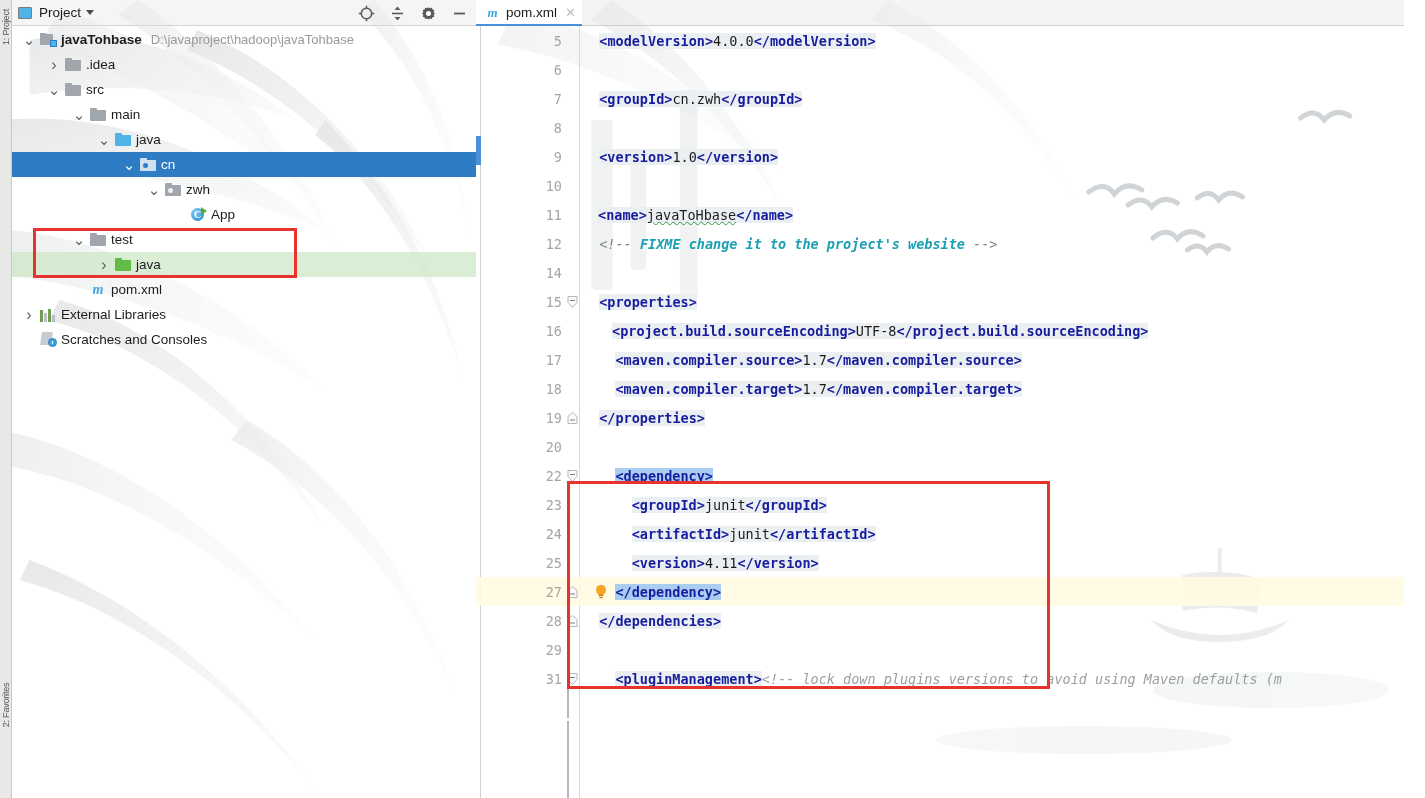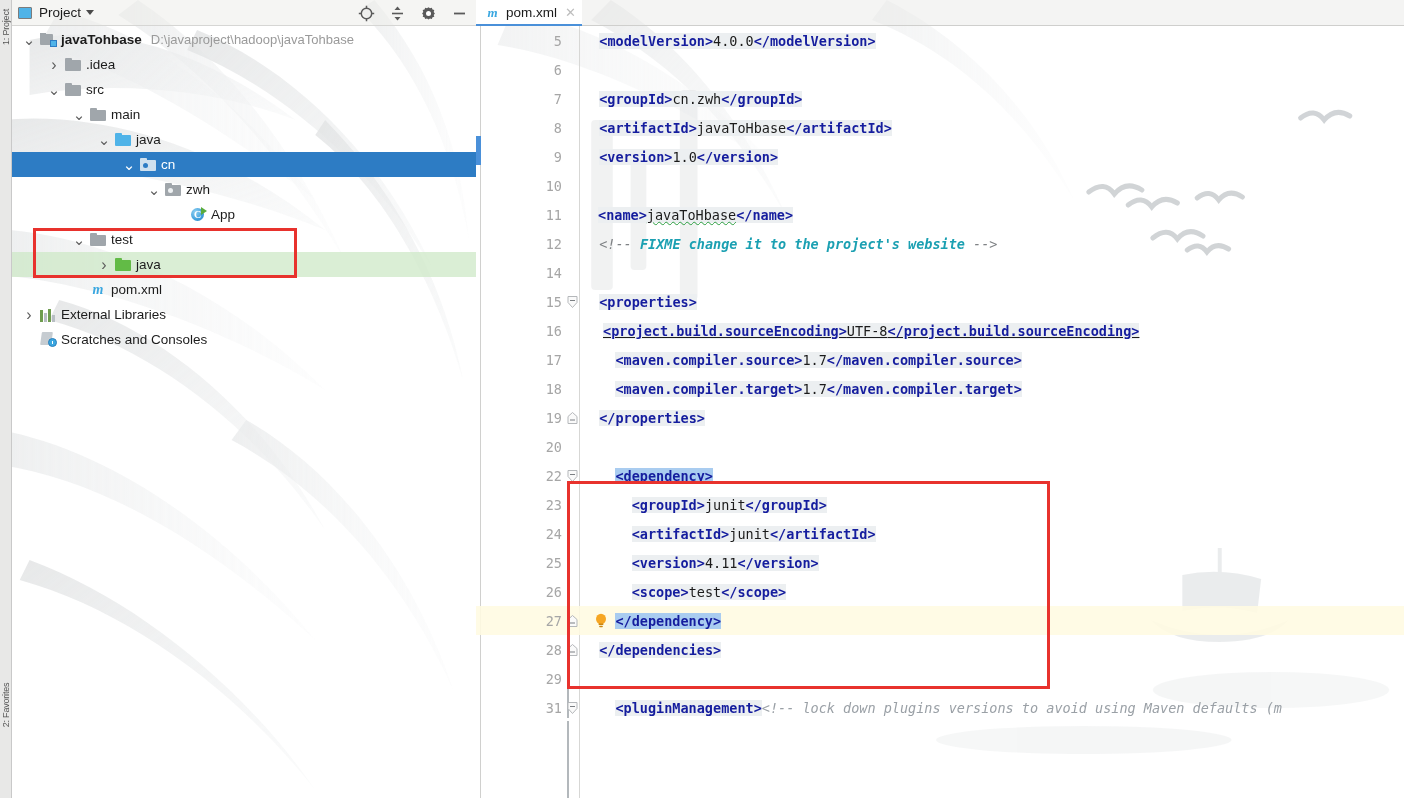--- a/index.html
+++ b/index.html
@@ -592,21 +592,20 @@
           <div class="line">
             <span class="lnum">6</span>
             <span class="ltext" style="left: 107px;"></span>
           </div>
           <div class="line">
             <span class="lnum">7</span>
             <span class="ltext" style="left: 123.24px;"><span class="tg hl">&lt;groupId&gt;</span><span class="val hl">cn.zwh</span><span class="tg hl">&lt;/groupId&gt;</span></span>
           </div>
           <div class="line">
             <span class="lnum">8</span>
-            <span class="ltext" style="left: 123.24px;"><span class="tg hl">&lt;artifactId&gt;</span><span class="val hl">javaToHbase</span><span class="tg hl">&lt;/artifactId&gt;</span></span>
           </div>
           <div class="line">
             <span class="lnum">9</span>
             <span class="ltext" style="left: 123.24px;"><span class="tg hl">&lt;version&gt;</span><span class="val hl">1.0</span><span class="tg hl">&lt;/version&gt;</span></span>
           </div>
           <div class="line">
             <span class="lnum">10</span>
             <span class="ltext" style="left: 107px;"></span>
           </div>
           <div class="line">
@@ -624,21 +623,21 @@
           <div class="line">
             <span class="lnum">15</span>
             <span class="fold"><svg viewBox="0 0 13 13">
                 <path d="M2 1 H11 V7 L6.5 12 L2 7 Z" fill="#fafafa" stroke="#b4b7ba" stroke-width="1"></path>
                 <path d="M4 5 H9" stroke="#7b7f83" stroke-width="1.2"></path>
               </svg></span>
             <span class="ltext" style="left: 123.24px;"><span class="tg hl">&lt;properties&gt;</span></span>
           </div>
           <div class="line">
             <span class="lnum">16</span>
-            <span class="ltext" style="left: 127px; text-decoration: underline;"><span class="tg hl">&lt;project.build.sourceEncoding&gt;</span><span class="val hl">UTF-8</span><span class="tg hl">&lt;/project.build.sourceEncoding&gt;</span></span>
+            <span class="ltext" style="left: 136px;"><span class="tg hl">&lt;project.build.sourceEncoding&gt;</span><span class="val hl">UTF-8</span><span class="tg hl">&lt;/project.build.sourceEncoding&gt;</span></span>
           </div>
           <div class="line">
             <span class="lnum">17</span>
             <span class="ltext" style="left: 139.48px;"><span class="tg hl">&lt;maven.compiler.source&gt;</span><span class="val hl">1.7</span><span class="tg hl">&lt;/maven.compiler.source&gt;</span></span>
           </div>
           <div class="line">
             <span class="lnum">18</span>
             <span class="ltext" style="left: 139.48px;"><span class="tg hl">&lt;maven.compiler.target&gt;</span><span class="val hl">1.7</span><span class="tg hl">&lt;/maven.compiler.target&gt;</span></span>
           </div>
           <div class="line">
@@ -665,24 +664,20 @@
             <span class="lnum">23</span>
             <span class="ltext" style="left: 155.72px;"><span class="tg hl">&lt;groupId&gt;</span><span class="val hl">junit</span><span class="tg hl">&lt;/groupId&gt;</span></span>
           </div>
           <div class="line">
             <span class="lnum">24</span>
             <span class="ltext" style="left: 155.72px;"><span class="tg hl">&lt;artifactId&gt;</span><span class="val hl">junit</span><span class="tg hl">&lt;/artifactId&gt;</span></span>
           </div>
           <div class="line">
             <span class="lnum">25</span>
             <span class="ltext" style="left: 155.72px;"><span class="tg hl">&lt;version&gt;</span><span class="val hl">4.11</span><span class="tg hl">&lt;/version&gt;</span></span>
-          </div>
-          <div class="line">
-            <span class="lnum">26</span>
-            <span class="ltext" style="left: 155.72px;"><span class="tg hl">&lt;scope&gt;</span><span class="val hl">test</span><span class="tg hl">&lt;/scope&gt;</span></span>
           </div>
           <div class="line caret">
             <span class="lnum">27</span>
             <span class="fold"><svg viewBox="0 0 13 13">
                 <path d="M2 12 H11 V5 L6.5 1 L2 5 Z" fill="#fafafa" stroke="#b4b7ba" stroke-width="1"></path>
                 <path d="M4 8.5 H9" stroke="#7b7f83" stroke-width="1.2"></path>
               </svg></span>
             <span class="bulb"><svg viewBox="0 0 14 16">
                 <ellipse cx="7" cy="6" rx="5" ry="5.2" fill="#f6a623"></ellipse>
                 <rect x="4.6" y="10.6" width="4.8" height="1.5" rx="0.6" fill="#c98612"></rect>

